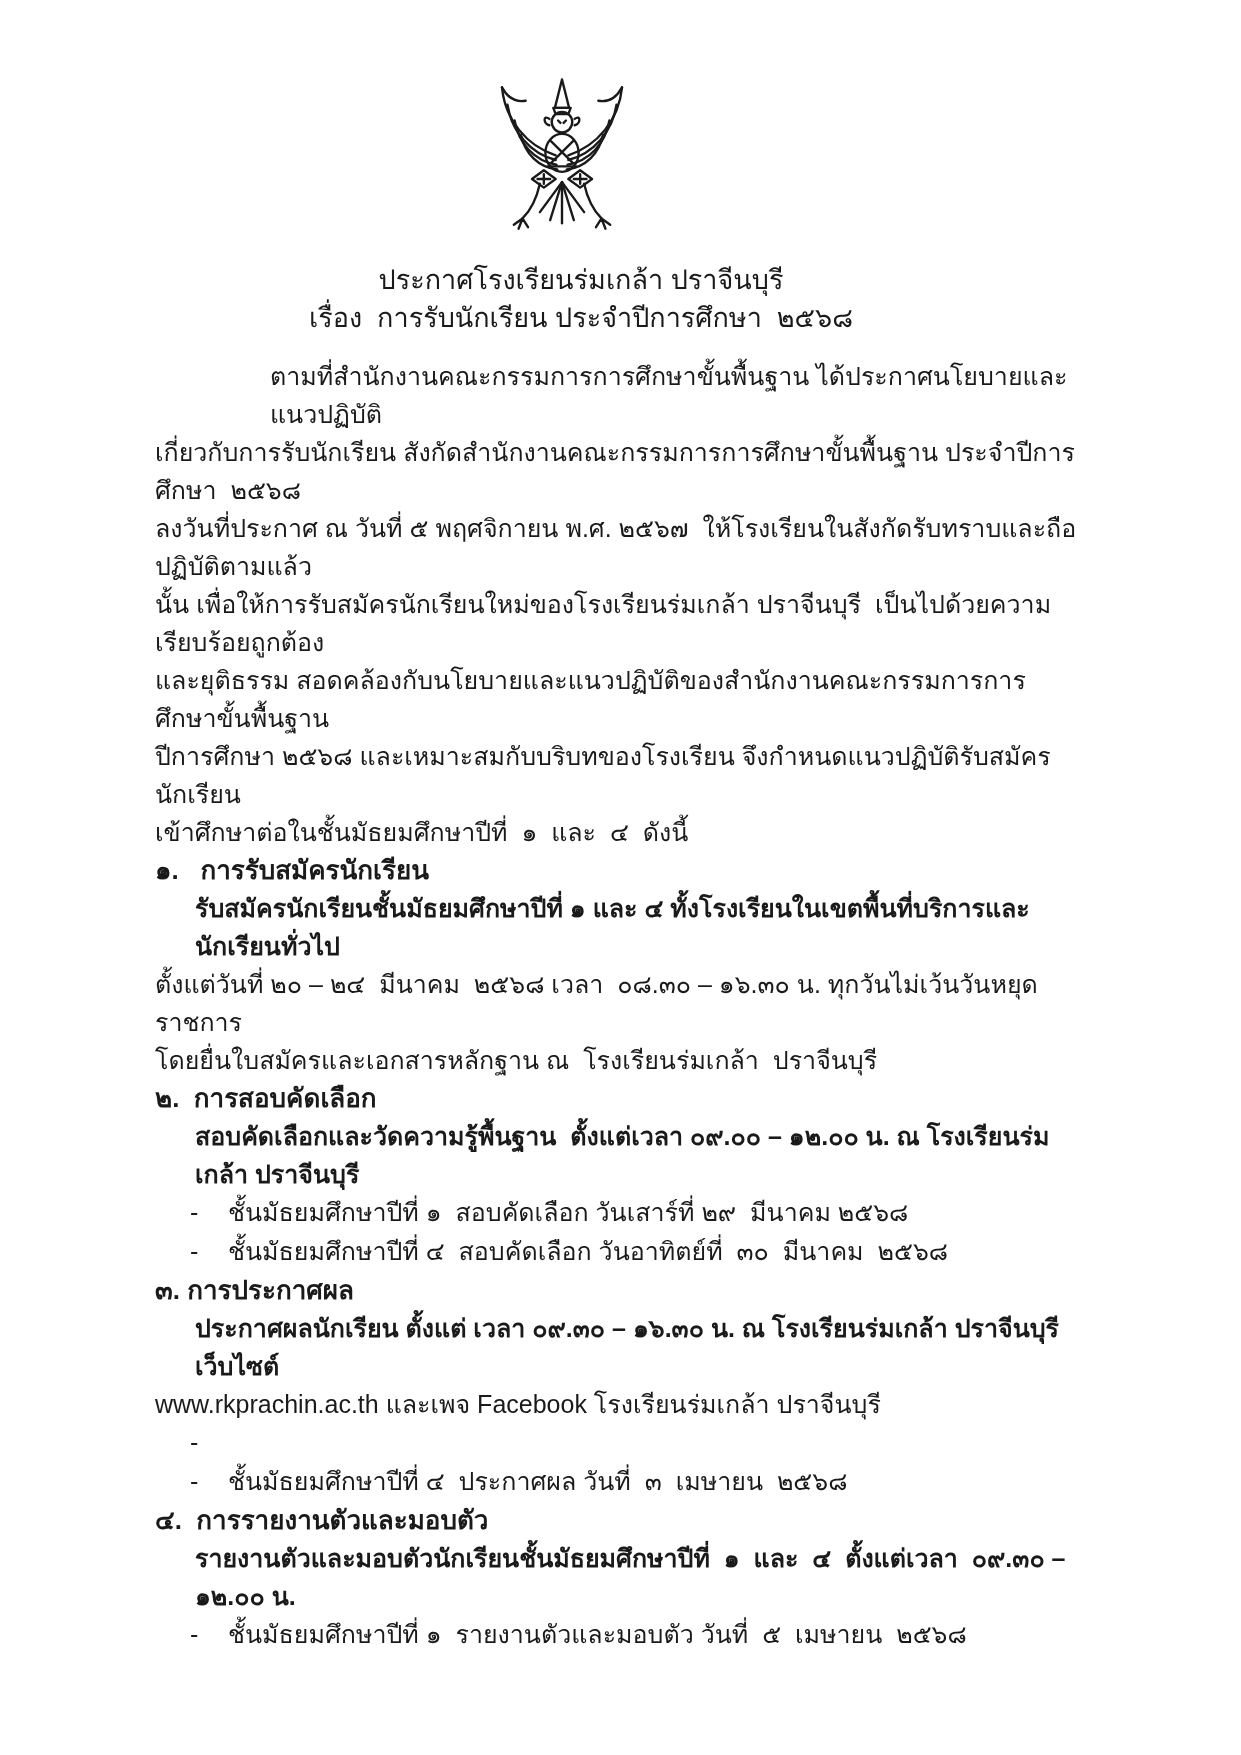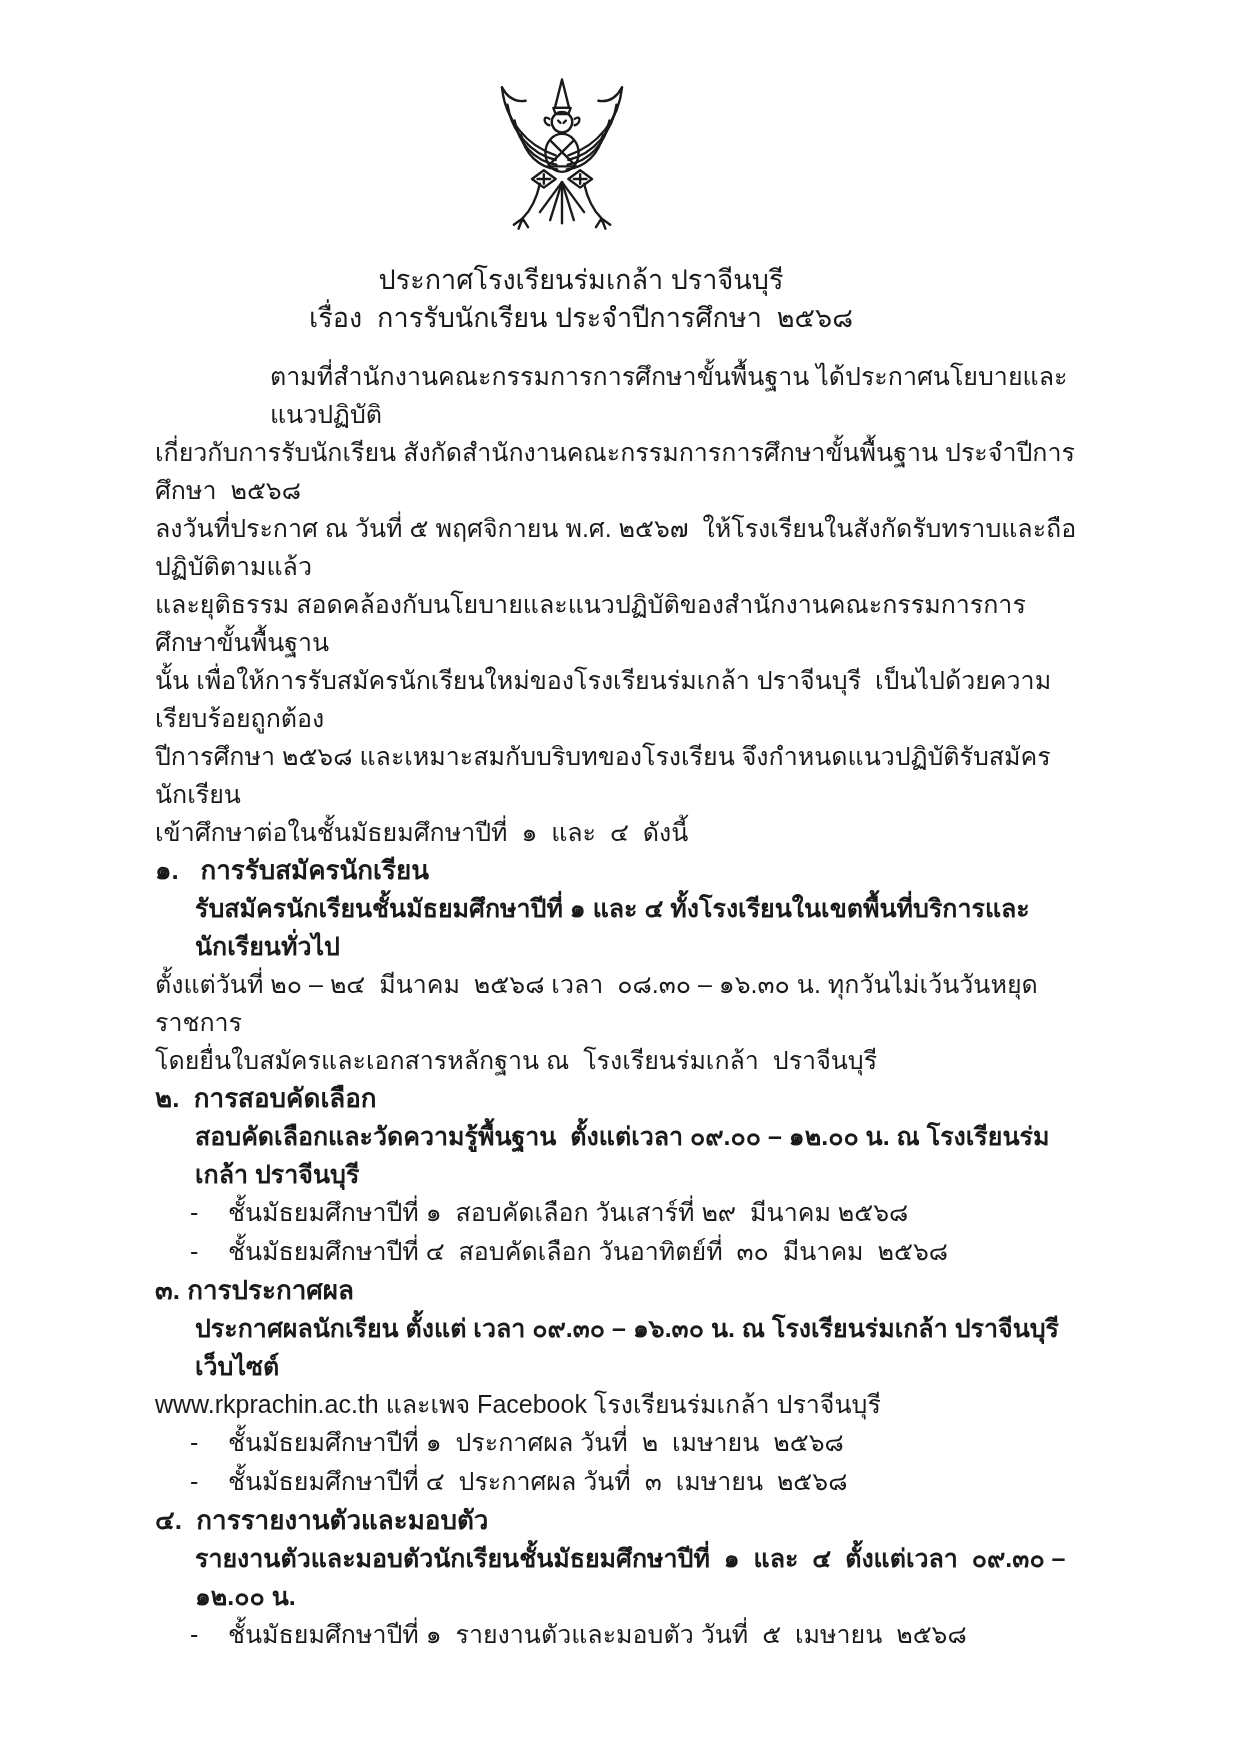--- a/index.html
+++ b/index.html
@@ -111,22 +111,22 @@
 
   <div class="title-block">
     <div class="doc-title">ประกาศโรงเรียนร่มเกล้า ปราจีนบุรี</div>
     <div class="doc-title">เรื่อง  การรับนักเรียน ประจำปีการศึกษา  ๒๕๖๘</div>
   </div>
 
   <div class="intro">
     <div class="doc-line indent-tab">ตามที่สำนักงานคณะกรรมการการศึกษาขั้นพื้นฐาน ได้ประกาศนโยบายและแนวปฏิบัติ</div>
     <div class="doc-line">เกี่ยวกับการรับนักเรียน สังกัดสำนักงานคณะกรรมการการศึกษาขั้นพื้นฐาน ประจำปีการศึกษา  ๒๕๖๘</div>
     <div class="doc-line">ลงวันที่ประกาศ ณ วันที่ ๕ พฤศจิกายน พ.ศ. ๒๕๖๗  ให้โรงเรียนในสังกัดรับทราบและถือปฏิบัติตามแล้ว</div>
+    <div class="doc-line">นั้น เพื่อให้การรับสมัครนักเรียนใหม่ของโรงเรียนร่มเกล้า ปราจีนบุรี  เป็นไปด้วยความเรียบร้อยถูกต้อง</div>
     <div class="doc-line">และยุติธรรม สอดคล้องกับนโยบายและแนวปฏิบัติของสำนักงานคณะกรรมการการศึกษาขั้นพื้นฐาน</div>
-    <div class="doc-line">นั้น เพื่อให้การรับสมัครนักเรียนใหม่ของโรงเรียนร่มเกล้า ปราจีนบุรี  เป็นไปด้วยความเรียบร้อยถูกต้อง</div>
     <div class="doc-line">ปีการศึกษา ๒๕๖๘ และเหมาะสมกับบริบทของโรงเรียน จึงกำหนดแนวปฏิบัติรับสมัครนักเรียน</div>
     <div class="doc-line">เข้าศึกษาต่อในชั้นมัธยมศึกษาปีที่  ๑  และ  ๔  ดังนี้</div>
   </div>
 
   <div>
     <div class="section-heading">๑.   การรับสมัครนักเรียน</div>
     <div class="doc-line indent-sub">รับสมัครนักเรียนชั้นมัธยมศึกษาปีที่ ๑ และ ๔ ทั้งโรงเรียนในเขตพื้นที่บริการและนักเรียนทั่วไป</div>
     <div class="doc-line">ตั้งแต่วันที่ ๒๐ – ๒๔  มีนาคม  ๒๕๖๘ เวลา  ๐๘.๓๐ – ๑๖.๓๐ น. ทุกวันไม่เว้นวันหยุดราชการ</div>
     <div class="doc-line">โดยยื่นใบสมัครและเอกสารหลักฐาน ณ  โรงเรียนร่มเกล้า  ปราจีนบุรี</div>
   </div>
@@ -143,21 +143,20 @@
       <span class="bullet-text">ชั้นมัธยมศึกษาปีที่ ๔  สอบคัดเลือก วันอาทิตย์ที่  ๓๐  มีนาคม  ๒๕๖๘</span>
     </div>
   </div>
 
   <div>
     <div class="section-heading">๓. การประกาศผล</div>
     <div class="doc-line indent-sub">ประกาศผลนักเรียน ตั้งแต่ เวลา ๐๙.๓๐ – ๑๖.๓๐ น. ณ โรงเรียนร่มเกล้า ปราจีนบุรี เว็บไซต์</div>
     <div class="doc-line">www.rkprachin.ac.th และเพจ Facebook โรงเรียนร่มเกล้า ปราจีนบุรี</div>
     <div class="bullet-row">
       <span class="dash">-</span>
-      <span class="bullet-text">ชั้นมัธยมศึกษาปีที่ ๑  ประกาศผล วันที่  ๒  เมษายน  ๒๕๖๘</span>
     </div>
     <div class="bullet-row">
       <span class="dash">-</span>
       <span class="bullet-text">ชั้นมัธยมศึกษาปีที่ ๔  ประกาศผล วันที่  ๓  เมษายน  ๒๕๖๘</span>
     </div>
   </div>
 
   <div>
     <div class="section-heading">๔.  การรายงานตัวและมอบตัว</div>
     <div class="doc-line indent-sub">รายงานตัวและมอบตัวนักเรียนชั้นมัธยมศึกษาปีที่  ๑  และ  ๔  ตั้งแต่เวลา  ๐๙.๓๐ – ๑๒.๐๐ น.</div>

